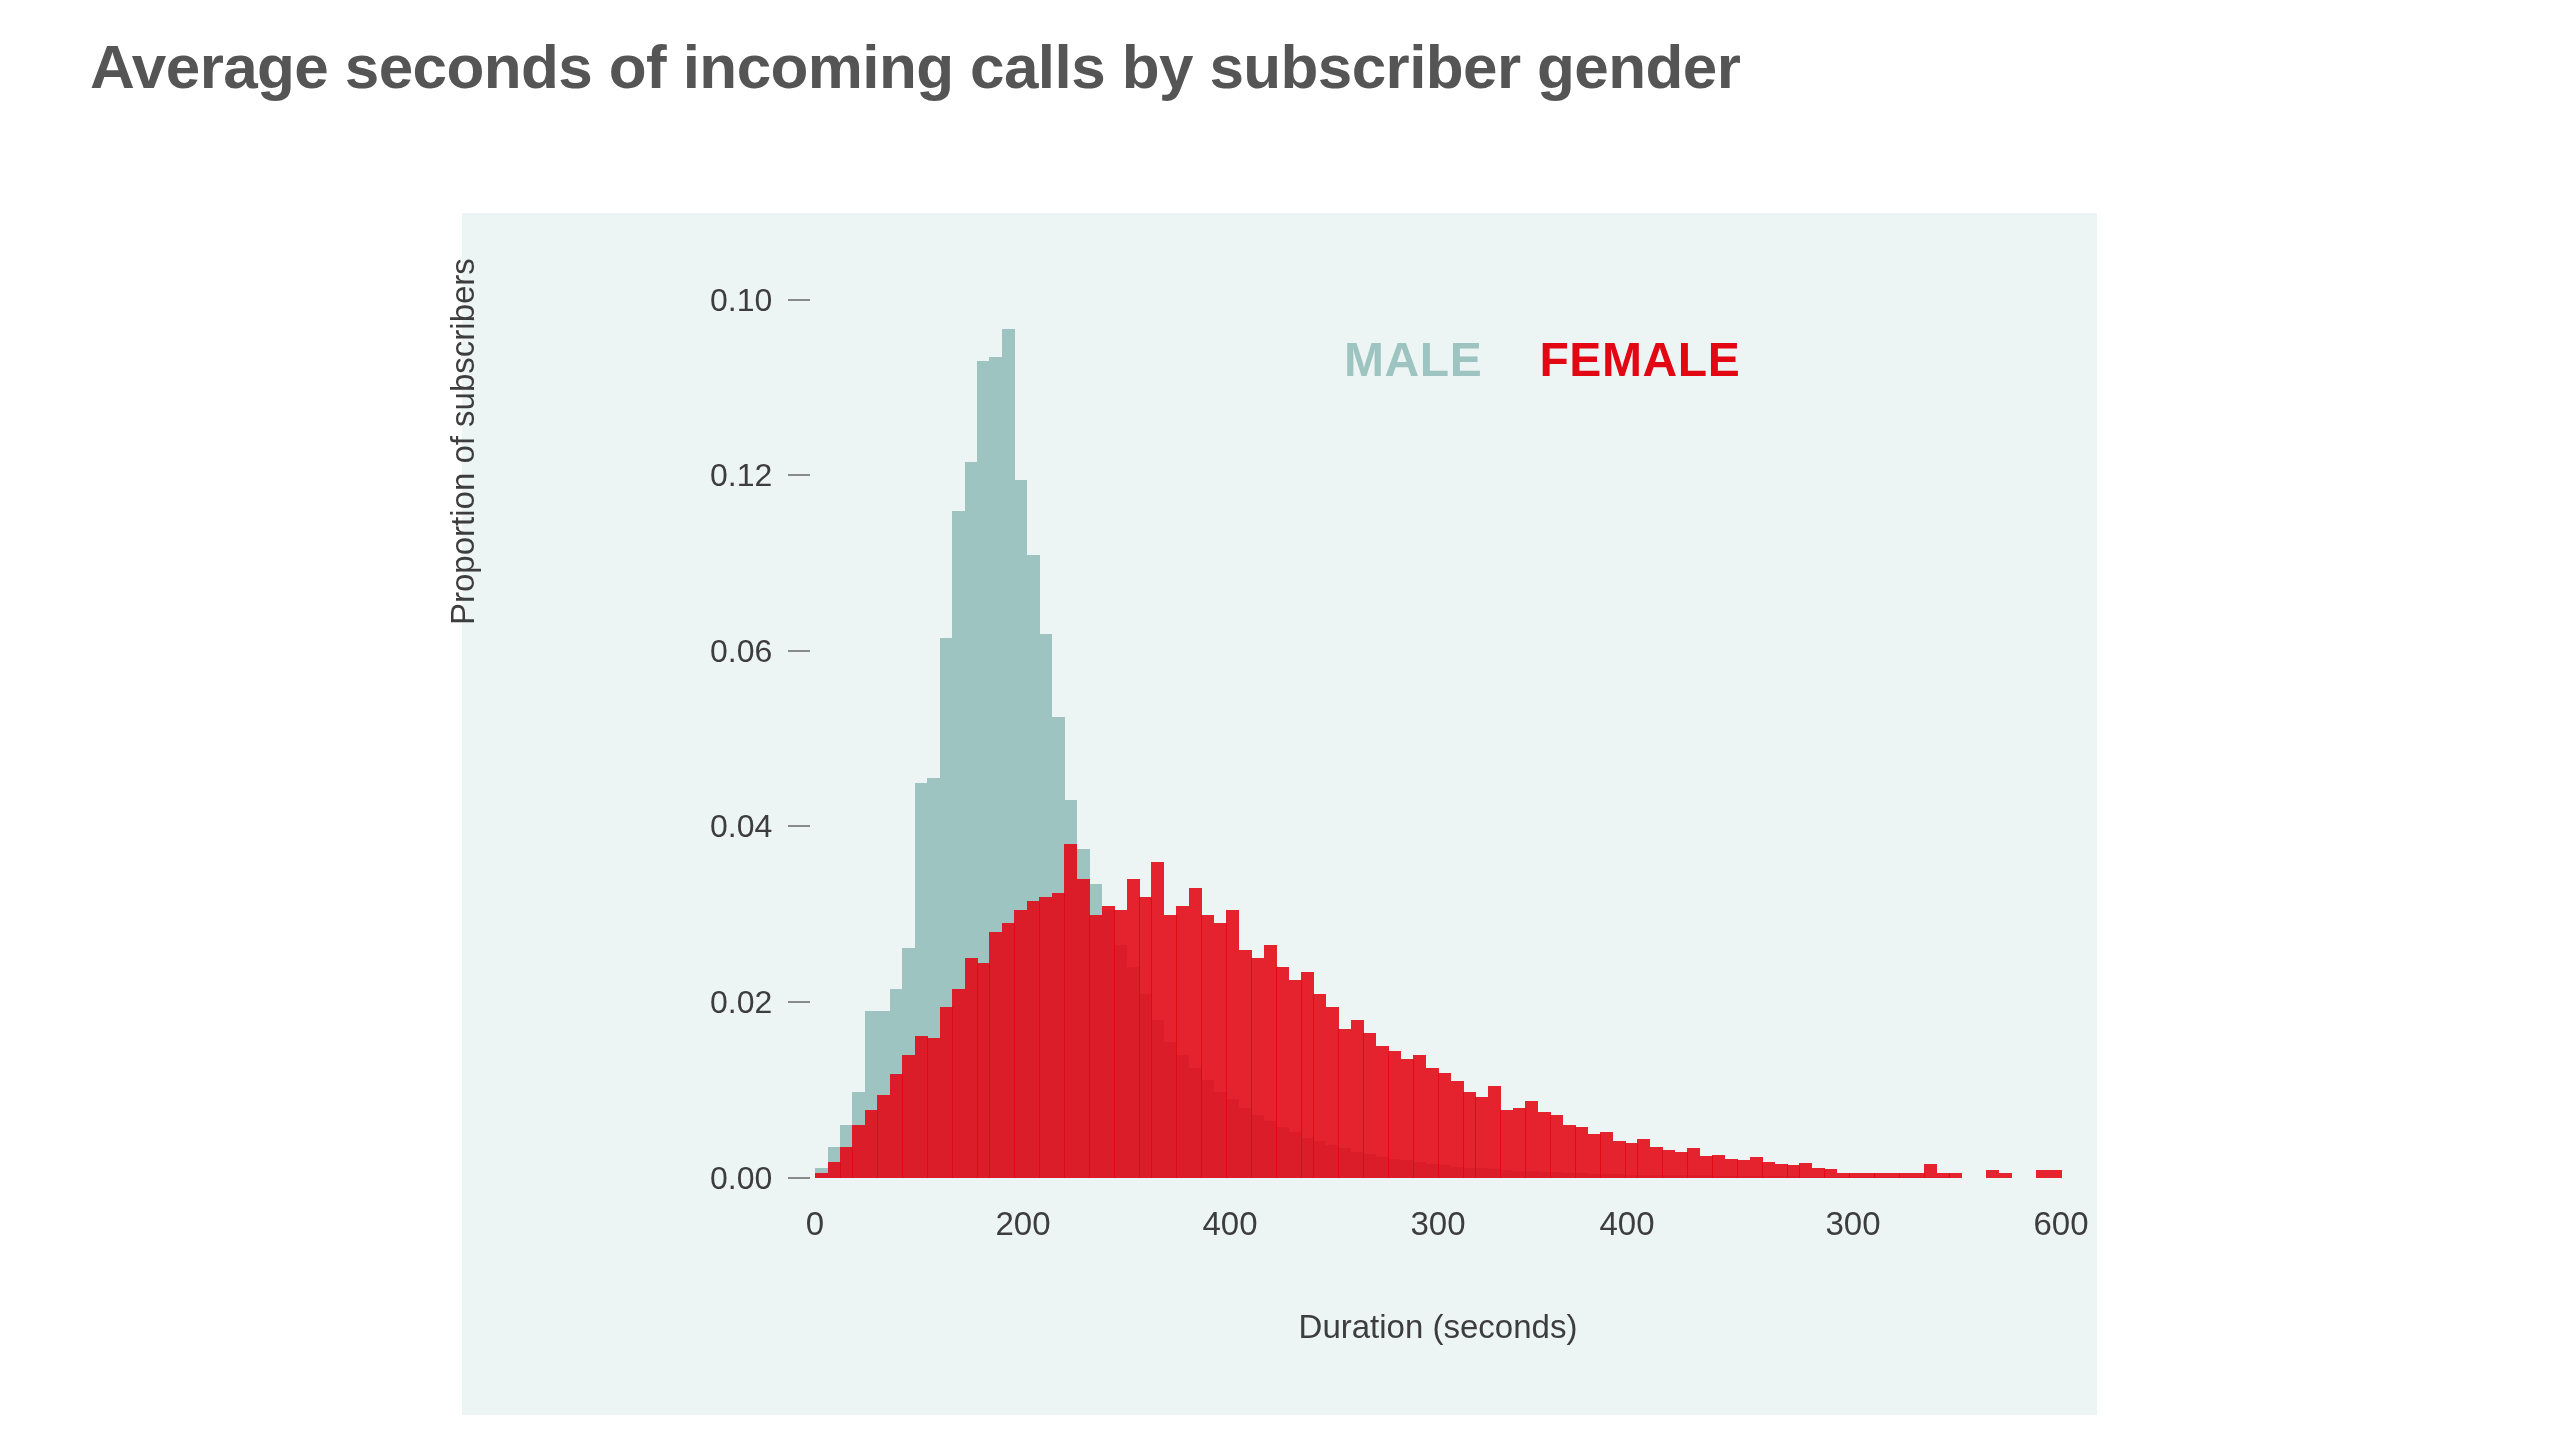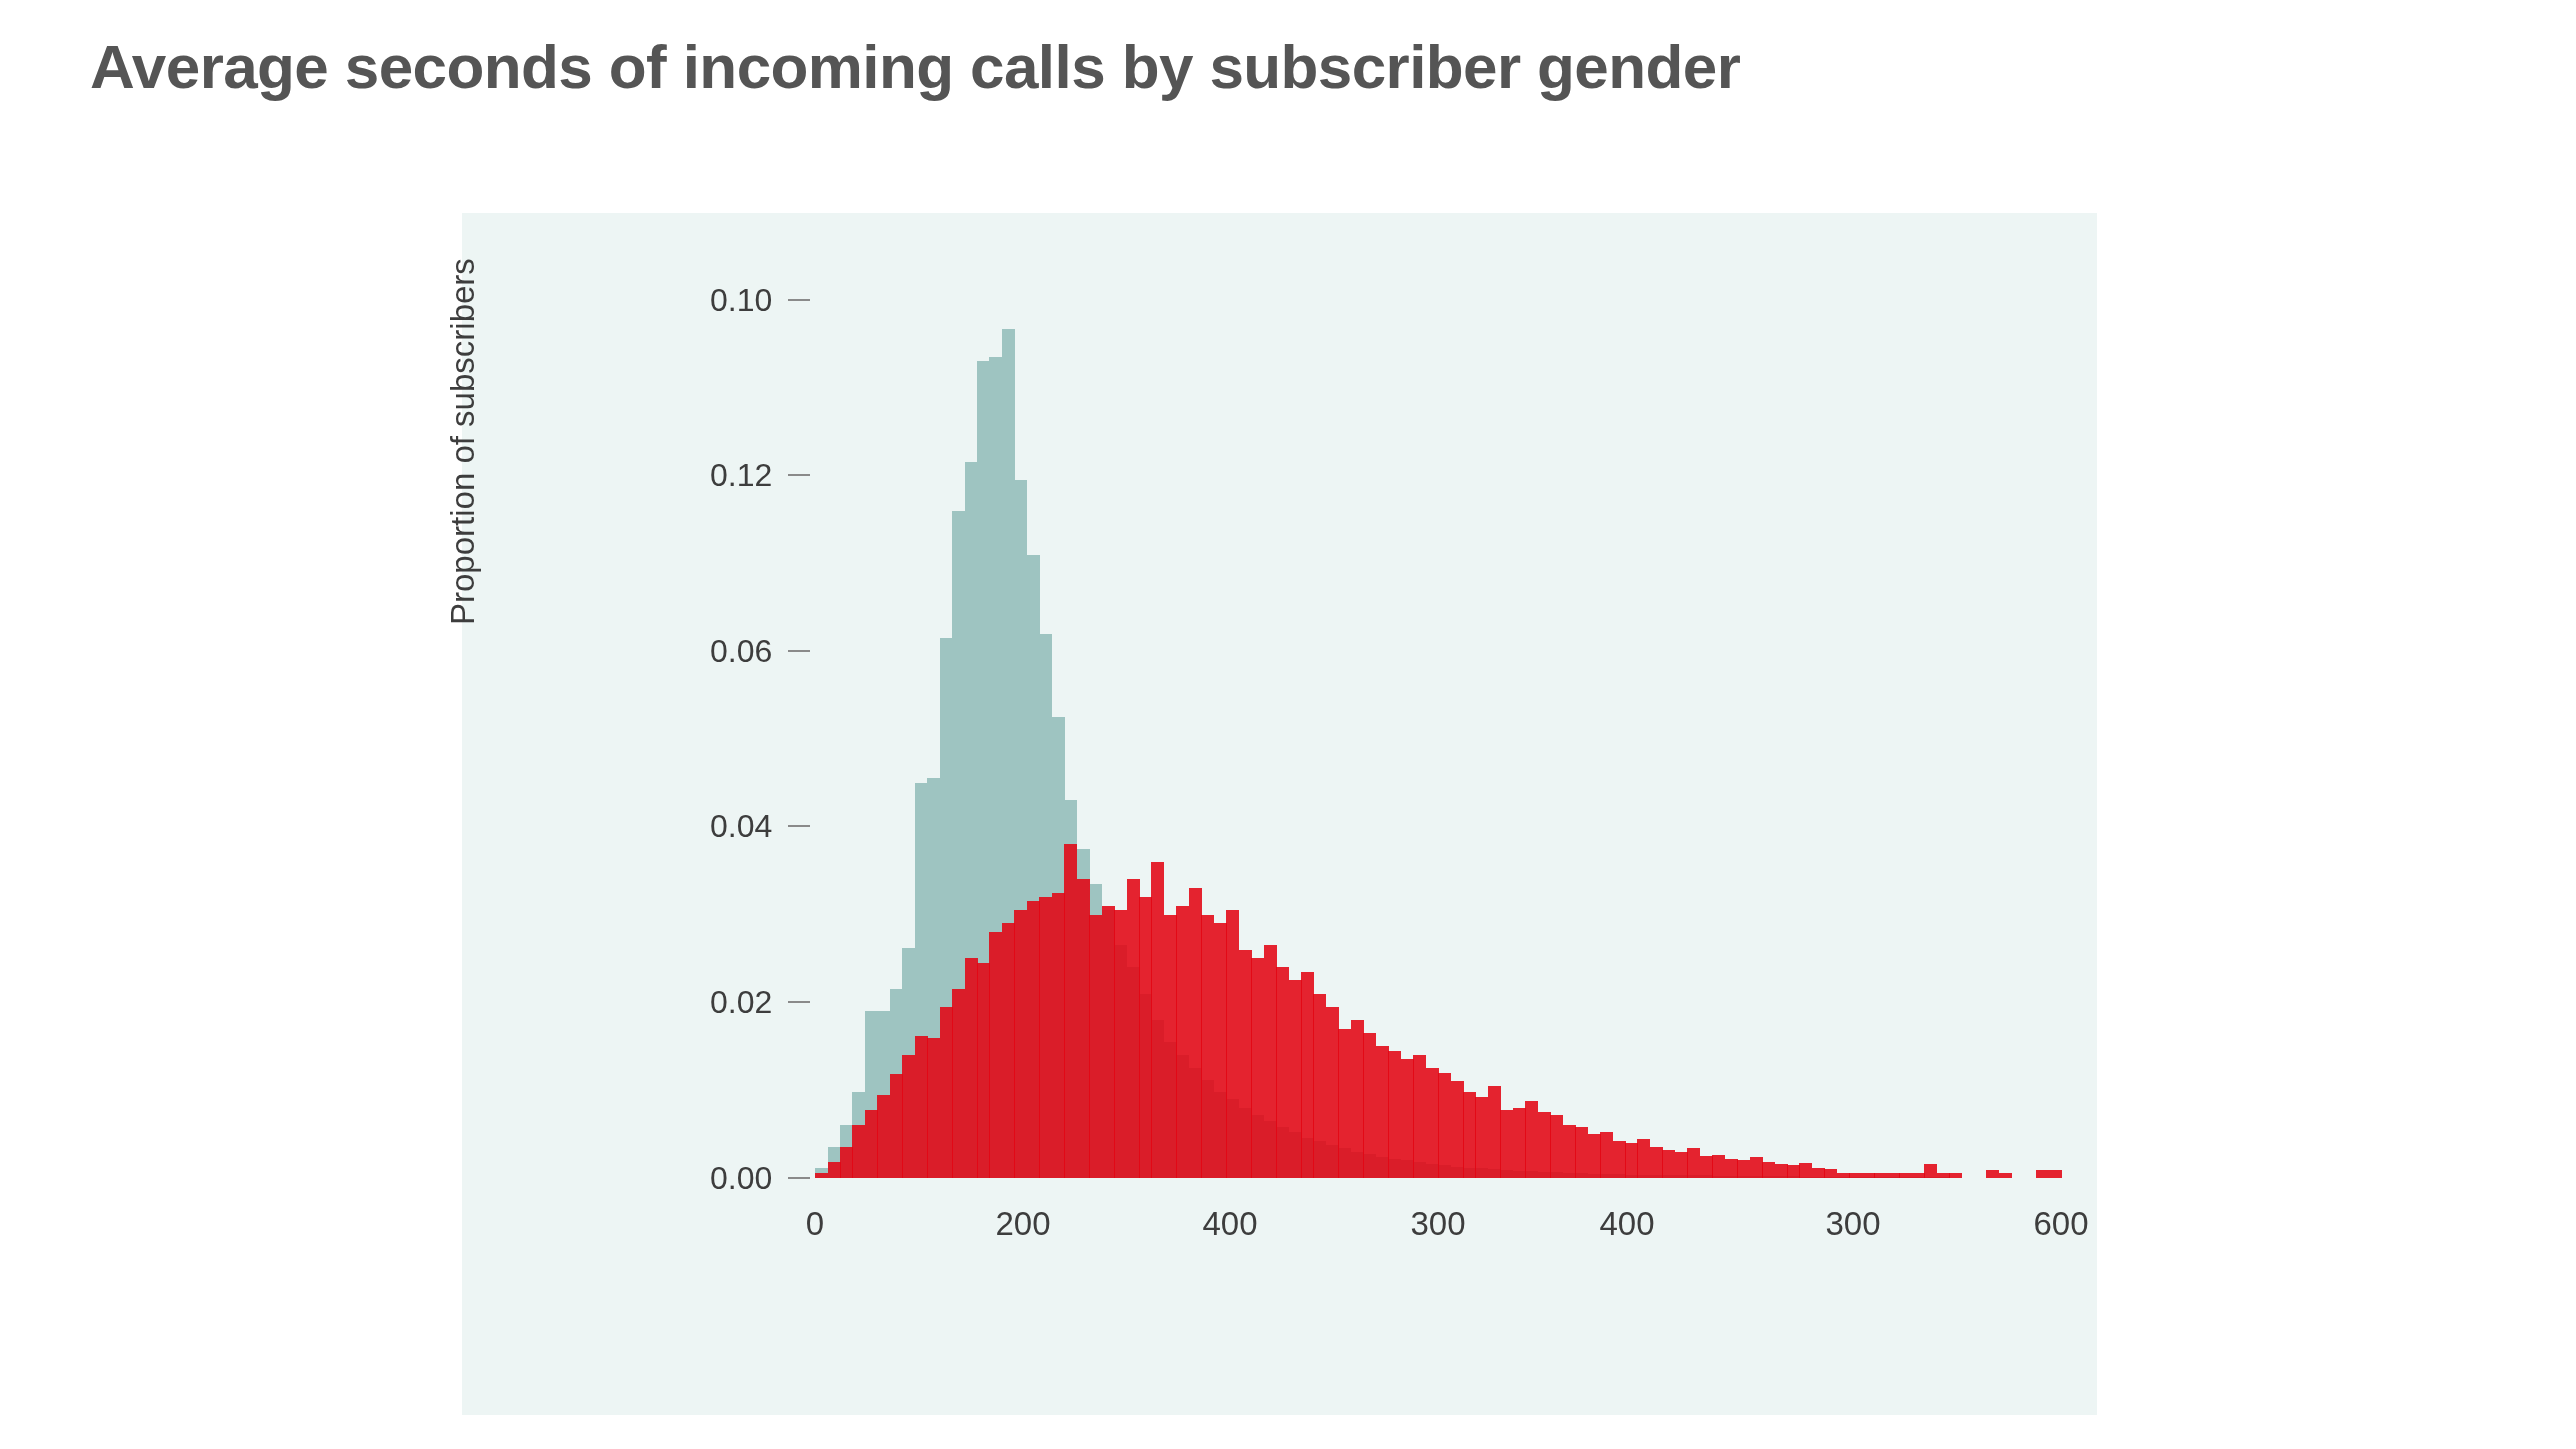--- a/index.html
+++ b/index.html
@@ -371,16 +371,21 @@
 
   <div id="x-axis">
       <div class="x-tick-label" style="left: 0px;">0</div>
       <div class="x-tick-label" style="left: 208px;">200</div>
       <div class="x-tick-label" style="left: 415px;">400</div>
       <div class="x-tick-label" style="left: 623px;">300</div>
       <div class="x-tick-label" style="left: 812px;">400</div>
       <div class="x-tick-label" style="left: 1038px;">300</div>
       <div class="x-tick-label" style="left: 1246px;">600</div>
     </div>
-
+  <div id="x-axis-title">Duration (seconds)</div>
+
+  <div id="legend">
+    <span class="legend-entry" id="legend-male">MALE</span>
+    <span class="legend-entry" id="legend-female">FEMALE</span>
+  </div>
 
 </div>
 
 
 </body></html>

